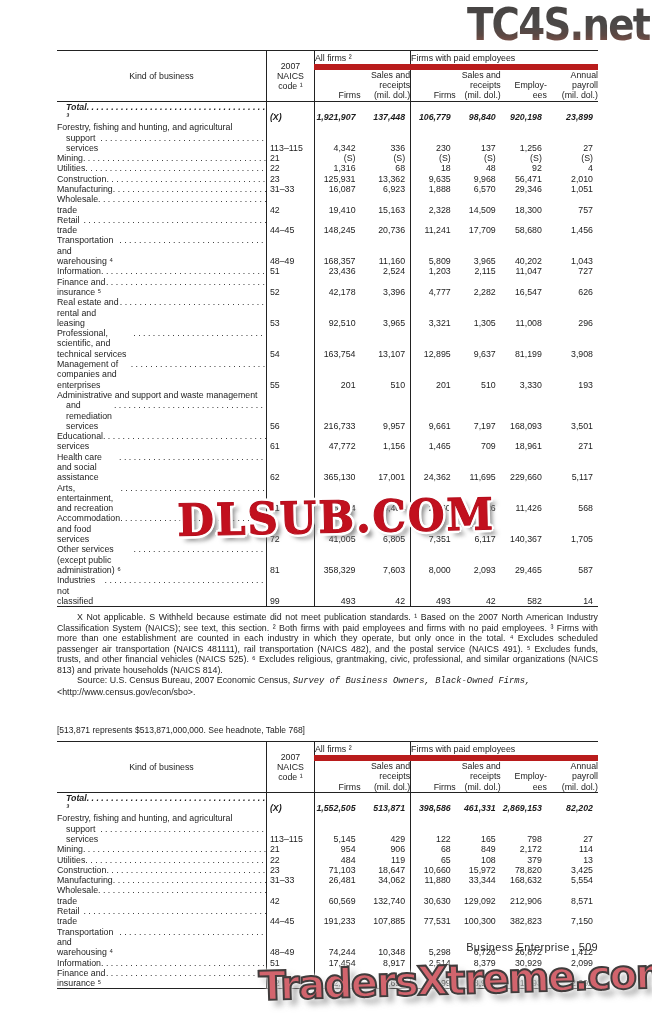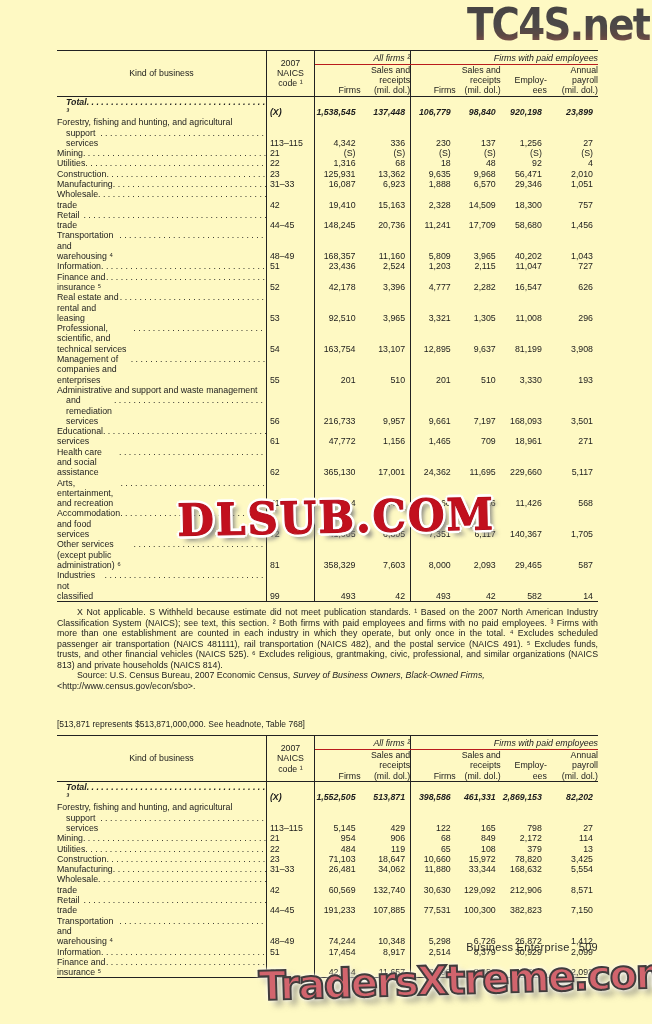--- a/index.html
+++ b/index.html
@@ -1,35 +1,35 @@
 <!DOCTYPE html>
 <html><head>
 <meta charset="utf-8">
 <style>
   html,body { margin:0; padding:0; background:#e8e8e8; }
   .page {
     position:relative; width:652px; height:1024px; margin:0 auto;
-    background:#fef9c3; overflow:hidden;
+    background:#ffffff; overflow:hidden;
     font-family:"Liberation Sans","DejaVu Sans",sans-serif; color:#1c1c1c;
   }
   .content { position:absolute; left:57px; top:44px; width:541px; }
 
   .tbl-title {
     font-family:"DejaVu Serif","Liberation Serif",serif;
     font-weight:bold; font-size:16px; line-height:18px; margin:0; letter-spacing:.1px;
   }
   .headnote { font-size:8.5px; line-height:10px; margin-top:1px; }
 
   table.datatable {
     width:541px; border-collapse:collapse; table-layout:fixed;
     margin-top:6px; font-size:8.8px;
     border-top:1px solid #222; border-bottom:1.5px solid #222;
   }
   table.datatable th { font-weight:normal; padding:0; font-size:8.8px; }
-  .th-group { text-align:right; vertical-align:middle; border-bottom:1px solid #b91c1c; height:13px;font-style:italic; }
+  .th-group { text-align:left; vertical-align:middle; border-bottom:6px solid #b91c1c; height:13px; }
   .th-kind  { text-align:center; vertical-align:middle; }
   .pre { white-space:pre-line; line-height:10.2px; }
   .th-naics { text-align:center; vertical-align:middle; }
   .th-col { text-align:right; vertical-align:bottom; padding:1px 5px 2px 0;margin-top:12px; }
   .br { border-right:1px solid #222; }
 
   tbody { border-top:1.5px solid #222; }
   tbody td { padding:0; line-height:10.3px; vertical-align:bottom; }
   td.lbl-cell { vertical-align:top; }
   .lbl-flex { display:flex; }
@@ -40,21 +40,21 @@
   .indent > span:first-child { padding-left:9px; }
   td.code-cell { padding-left:3px; }
   td.num-cell { text-align:right; padding-right:5px; }
   tr.total-row { font-weight:bold;font-style:italic; }
 
   .footnote {
     font-size:8.8px; line-height:10.5px; margin:5px 0 0 0;
     text-align:justify; text-indent:20px;
   }
   .source { font-size:8.8px; line-height:10.5px; margin:0; text-indent:20px; }
-  .source i { font-family:Liberation Sans, sans-serif; }
+  .source i { font-family:Liberation Mono, monospace; }
 
   .section2 { margin-top:28px; }
 
   .page-ref {
     position:absolute; right:54px; top:941px; font-size:11px; color:#2a2a2a;
     letter-spacing:.3px;
   }
   .page-ref .pagenum { margin-left:9px; }
   .credit { position:absolute; left:57px; top:960px; font-size:9.3px; color:#2a2a2a; }
 
@@ -136,21 +136,21 @@
         </thead>
         <tbody>
             <tr class="total-row">
               <td class="lbl-cell br">
                 <div class="lbl-flex indent">
                   <span>Total ³</span>
                   <span class="dots"></span>
                 </div>
               </td>
               <td class="code-cell br">(X)</td>
-              <td class="num-cell">1,538,545</td>
+              <td class="num-cell">1,921,907</td>
               <td class="num-cell br">137,448</td>
               <td class="num-cell">106,779</td>
               <td class="num-cell">98,840</td>
               <td class="num-cell">920,198</td>
               <td class="num-cell">23,899</td>
             </tr>
             <tr>
               <td class="lbl-cell br">
                 <div>Forestry, fishing and hunting, and agricultural</div>
                 <div class="lbl-flex indent">

